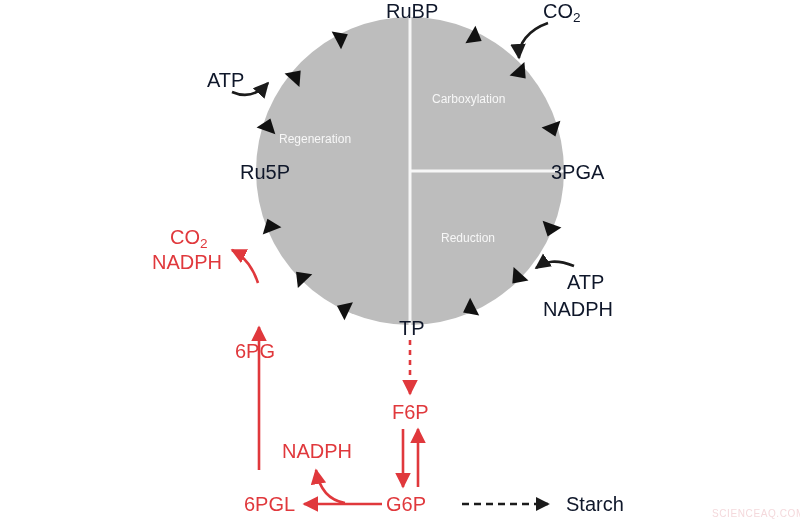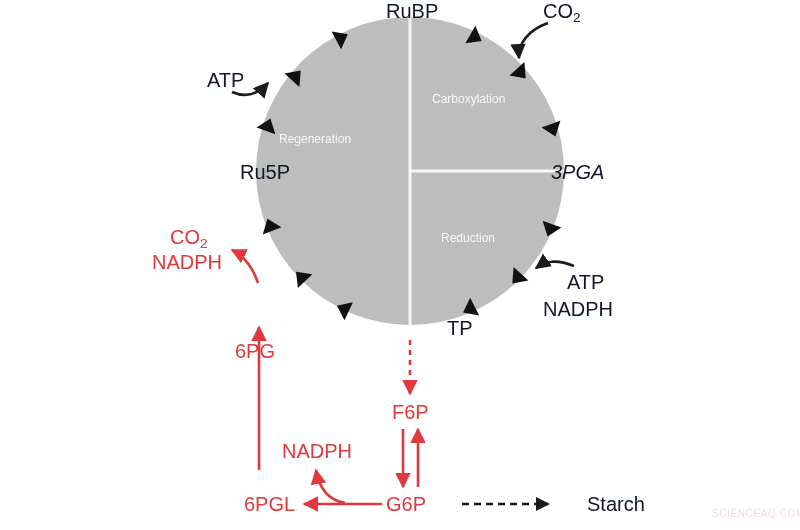--- a/index.html
+++ b/index.html
@@ -119,39 +119,39 @@
 
       <path d="M258,283 C253,268 244,256 232,250" stroke-width="2.6" marker-end="url(#ah-red)"></path>
     </g>
   </svg>
 
   <div class="lbl lbl-white sz-inner" style="left:432px; top:93px;">Carboxylation</div>
   <div class="lbl lbl-white sz-inner" style="left:441px; top:232px;">Reduction</div>
   <div class="lbl lbl-white sz-inner" style="left:279px; top:133px;">Regeneration</div>
 
   <div class="lbl lbl-dark sz-outer" style="left:386px; top:1px;">RuBP</div>
-  <div class="lbl lbl-dark sz-outer" style="left:551px; top:162px;font-style:italic;">3PGA</div>
-  <div class="lbl lbl-dark sz-outer" style="left:399px; top:318px;margin-left:48px;">TP</div>
+  <div class="lbl lbl-dark sz-outer" style="left:551px; top:162px;">3PGA</div>
+  <div class="lbl lbl-dark sz-outer" style="left:399px; top:318px;">TP</div>
   <div class="lbl lbl-dark sz-outer" style="left:240px; top:162px;">Ru5P</div>
 
   <div class="lbl lbl-dark sz-outer" style="left:543px; top:1px;">
     <span>CO</span><sub>2</sub>
   </div>
   <div class="lbl lbl-dark sz-outer" style="left:207px; top:70px;">ATP</div>
   <div class="lbl lbl-dark sz-outer" style="left:567px; top:272px;">ATP</div>
   <div class="lbl lbl-dark sz-outer" style="left:543px; top:299px;">NADPH</div>
 
   <div class="lbl lbl-red sz-outer" style="left:235px; top:341px;">6PG</div>
   <div class="lbl lbl-red sz-outer" style="left:244px; top:494px;">6PGL</div>
   <div class="lbl lbl-red sz-outer" style="left:386px; top:494px;">G6P</div>
   <div class="lbl lbl-red sz-outer" style="left:392px; top:402px;text-align:right;">F6P</div>
 
   <div class="lbl lbl-red sz-outer" style="left:170px; top:227px;">
     <span>CO</span><sub>2</sub>
   </div>
   <div class="lbl lbl-red sz-outer" style="left:152px; top:252px;">NADPH</div>
   <div class="lbl lbl-red sz-outer" style="left:282px; top:441px;">NADPH</div>
 
-  <div class="lbl lbl-dark sz-outer" style="left:587px; top:494px;">Starch</div>
+  <div class="lbl lbl-dark sz-outer" style="left:566px; top:494px;">Starch</div>
 
   <div class="lbl lbl-wm" style="left:712px; top:509px;">SCIENCEAQ.COM</div>
 
 </div>
 
 </body></html>

